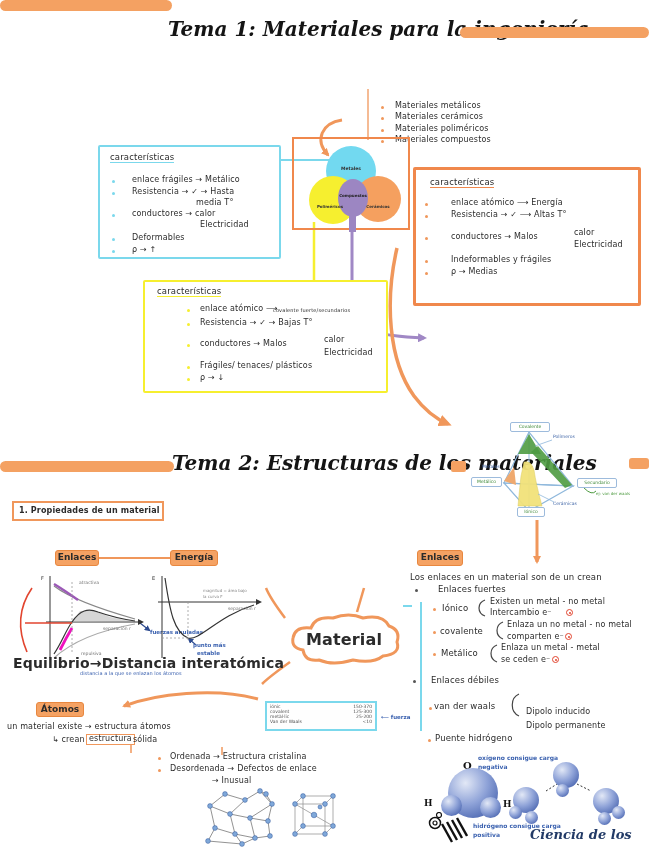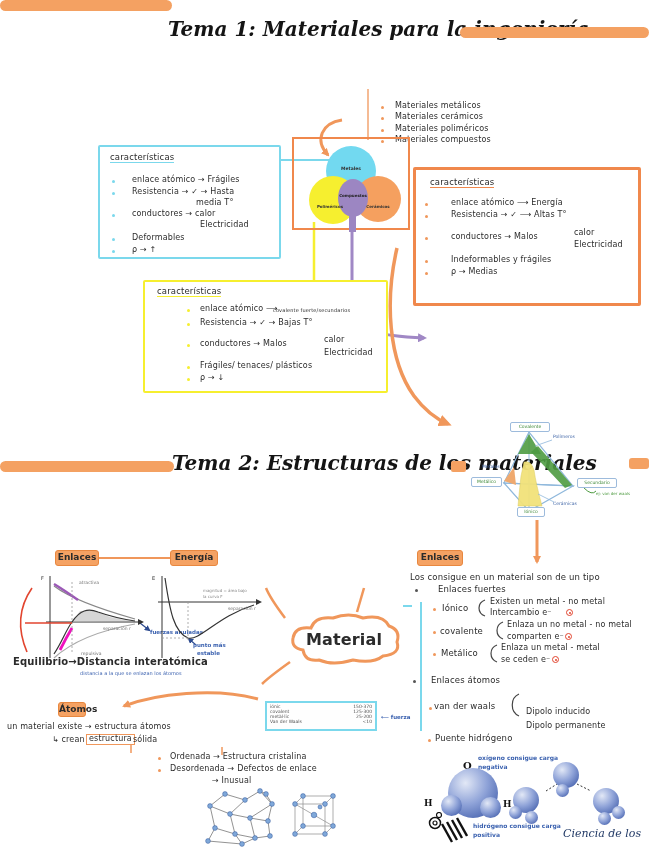--- a/index.html
+++ b/index.html
@@ -3,21 +3,21 @@
 <meta charset="utf-8">
 <style>
   *{margin:0;padding:0;box-sizing:border-box}
   html,body{background:#fff}
   #page{position:relative;width:649px;height:848px;background:#fff;overflow:hidden;
         font-family:"DejaVu Sans",sans-serif;color:#2b2b2b}
   .abs{position:absolute}
   .hw{color:#2b2b2b;letter-spacing:.15px;line-height:1.1;white-space:nowrap}
   .t4{font-size:4px}.t45{font-size:4.5px}.t5{font-size:5px}.t55{font-size:5.5px}
   .t6{font-size:6px}.t75{font-size:7.5px}.t8{font-size:8px}
-  .t85{font-size:8.5px}.t95{font-size:10px}
+  .t85{font-size:8.5px}.t95{font-size:14px}
   .bar{background:#F4A162;height:11px;border-radius:6px}
   .h1t{font-family:"DejaVu Serif",serif;font-weight:700;font-style:italic;
        font-size:20px;color:#141414;text-align:center;white-space:nowrap}
   .lbl{background:#F5A263;border:1.5px solid #E8873F;border-radius:3px;
        font-weight:700;font-size:9px;text-align:center;line-height:13px;color:#2b2b2b}
   .charbox{background:#fff;border-radius:2px}
   .dot{position:absolute;width:3px;height:3px;border-radius:50%}
   .circ{position:absolute;border-radius:50%}
   .vlab{position:absolute;text-align:center;font-weight:700;color:#333}
   .blue{color:#3D63B0}
@@ -107,21 +107,21 @@
   <div class="circ" style="left:338px;top:179px;width:30px;height:38px;background:#9C86C2"></div>
   <div class="abs" style="left:349px;top:208px;width:7px;height:24px;background:#9C86C2"></div>
   <div class="vlab t45" style="left:326px;top:166px;width:50px">Metales</div>
   <div class="vlab t4" style="left:330px;top:193px;width:46px;color:#222">Compuestos</div>
   <div class="vlab t4" style="left:305px;top:204px;width:50px">Poliméricos</div>
   <div class="vlab t4" style="left:353px;top:204px;width:50px">Cerámicos</div>
 
   <div class="abs charbox" style="left:98px;top:145px;width:183px;height:114px;border:2.5px solid #7BD8EC">
     <div class="abs hw t85" style="left:10px;top:6px;border-bottom:1.5px solid #7BD8EC">características</div>
     <div class="dot" style="left:12px;top:33px;background:#7BD8EC"></div>
-    <div class="abs hw t8" style="left:32px;top:29px">enlace atómico → Frágiles</div>
+    <div class="abs hw t8" style="left:32px;top:29px">enlace frágiles → Metálico</div>
     <div class="dot" style="left:12px;top:45px;background:#7BD8EC"></div>
     <div class="abs hw t8" style="left:32px;top:41px">Resistencia → ✓ → Hasta</div>
     <div class="abs hw t8" style="left:96px;top:52px">media T°</div>
     <div class="dot" style="left:12px;top:67px;background:#7BD8EC"></div>
     <div class="abs hw t8" style="left:32px;top:63px">conductores → calor</div>
     <div class="abs hw t8" style="left:100px;top:74px">Electricidad</div>
     <div class="dot" style="left:12px;top:91px;background:#7BD8EC"></div>
     <div class="abs hw t8" style="left:32px;top:87px">Deformables</div>
     <div class="dot" style="left:12px;top:103px;background:#7BD8EC"></div>
     <div class="abs hw t8" style="left:32px;top:99px">ρ → ↑</div>
@@ -159,20 +159,23 @@
     <div class="dot" style="left:42px;top:96px;background:#F6EF2F"></div>
     <div class="abs hw t8" style="left:55px;top:92px">ρ → ↓</div>
   </div>
 
 
   <div class="abs bar" style="left:0;top:461px;width:174px"></div>
   <div class="abs h1t" style="left:172px;top:451px;width:280px">Tema 2: Estructuras de los materiales</div>
   <div class="abs" style="left:451px;top:461px;width:15px;height:11px;background:#F4A162;border-radius:2px"></div>
   <div class="abs bar" style="left:629px;top:458px;width:20px;border-radius:3px"></div>
 
+  <div class="abs" style="left:12px;top:501px;width:152px;height:20px;border:2px solid #F0975B">
+    <div class="abs hw t8" style="left:5px;top:4px;font-weight:700">1. Propiedades de un material</div>
+  </div>
 
   <svg class="abs" style="left:468px;top:418px" width="181" height="122">
     <polygon points="61,14 36,65 105,68" fill="none" stroke="#8FB8DC" stroke-width="1.2"></polygon>
     <polygon points="36,65 61,93 105,68" fill="none" stroke="#8FB8DC" stroke-width="1.2"></polygon>
     <line x1="61" y1="14" x2="61" y2="93" stroke="#8FB8DC" stroke-width="1"></line>
     <polygon points="61,16 50,36 73,36" fill="#4E9B41" opacity="0.9"></polygon>
     <polygon points="70,28 104,67 97,70 63,34" fill="#4E9B41" opacity="0.9"></polygon>
     <polygon points="36,63 46,49 48,67" fill="#EFA96F"></polygon>
     <path d="M56,44 Q63,42 66,52 Q68,66 74,88 L50,88 Q52,66 53,58 Z" fill="#F2E27A" opacity="0.95" stroke="#d8c95a" stroke-width="0.5"></path>
     <line x1="84" y1="22" x2="67" y2="28" stroke="#8FB8DC" stroke-width="0.8"></line>
@@ -250,21 +253,21 @@
         <span>25-200</span>
     </div>
     <div style="display:flex;justify-content:space-between;padding:0 3px;font-size:4.5px;color:#555">
       <span>Van der Waals</span>
         <span>&lt;10</span>
     </div>
   </div>
   <div class="abs t55 blue" style="left:381px;top:714px;font-weight:700">⟵ fuerza</div>
 
   <div class="abs lbl" style="left:417px;top:550px;width:46px;height:16px">Enlaces</div>
-  <div class="abs hw t85" style="left:410px;top:573px">Los consigue en un material son de un tipo</div>
+  <div class="abs hw t85" style="left:410px;top:573px">Los enlaces en un material son de un crean</div>
 
   <div class="dot" style="left:415px;top:589px;background:#555"></div>
   <div class="abs hw t85" style="left:438px;top:585px">Enlaces fuertes</div>
 
   <div class="dot" style="left:433px;top:608px;background:#F0975B"></div>
   <div class="abs hw t85" style="left:442px;top:604px">Iónico</div>
   <div class="abs hw t8" style="left:490px;top:598px">Existen un metal - no metal</div>
   <div class="abs hw t8" style="left:490px;top:609px">Intercambio e⁻</div>
   <span class="redo" style="left:566px;top:609px"></span>
 
@@ -274,31 +277,31 @@
   <div class="abs hw t8" style="left:507px;top:633px">comparten e⁻</div>
   <span class="redo" style="left:565px;top:633px"></span>
 
   <div class="dot" style="left:433px;top:653px;background:#F0975B"></div>
   <div class="abs hw t85" style="left:441px;top:649px">Metálico</div>
   <div class="abs hw t8" style="left:501px;top:644px">Enlaza un metal - metal</div>
   <div class="abs hw t8" style="left:501px;top:656px">se ceden e⁻</div>
   <span class="redo" style="left:552px;top:656px"></span>
 
   <div class="dot" style="left:413px;top:680px;background:#555"></div>
-  <div class="abs hw t85" style="left:431px;top:676px">Enlaces átomos</div>
+  <div class="abs hw t85" style="left:431px;top:676px">Enlaces débiles</div>
 
   <div class="dot" style="left:429px;top:707px;background:#F0975B"></div>
   <div class="abs hw t85" style="left:434px;top:702px">van der waals</div>
   <div class="abs hw t8" style="left:526px;top:722px">Dipolo permanente</div>
   <div class="abs hw t8" style="left:526px;top:708px">Dipolo inducido</div>
 
   <div class="dot" style="left:428px;top:739px;background:#F0975B"></div>
   <div class="abs hw t85" style="left:435px;top:734px">Puente hidrógeno</div>
 
-  <div class="abs lbl" style="left:58px;top:702px;width:28px;height:15px">Átomos</div>
+  <div class="abs lbl" style="left:36px;top:702px;width:48px;height:15px">Átomos</div>
   <div class="abs hw t8" style="left:7px;top:723px">un material existe → estructura átomos</div>
   <div class="abs hw t8" style="left:52px;top:736px">↳ crean</div>
   <div class="abs hw t8" style="left:86px;top:734px;border:1.5px solid #F0975B;padding:0 2px">estructura</div>
   <div class="abs hw t8" style="left:133px;top:736px">sólida</div>
   <div class="dot" style="left:158px;top:757px;background:#F0975B"></div>
   <div class="abs hw t8" style="left:170px;top:753px">Ordenada → Estructura cristalina</div>
   <div class="dot" style="left:158px;top:769px;background:#F0975B"></div>
   <div class="abs hw t8" style="left:170px;top:765px">Desordenada → Defectos de enlace</div>
   <div class="abs hw t8" style="left:212px;top:777px">→ Inusual</div>
 
@@ -382,21 +385,21 @@
   <div class="sphere" style="left:509px;top:806px;width:13px;height:13px"></div>
   <div class="sphere" style="left:525px;top:811px;width:13px;height:13px"></div>
   <div class="sphere" style="left:593px;top:788px;width:26px;height:26px"></div>
   <div class="sphere" style="left:612px;top:806px;width:13px;height:13px"></div>
   <div class="sphere" style="left:598px;top:812px;width:13px;height:13px"></div>
 
   <div class="abs t6 blue" style="left:478px;top:754px;font-weight:700">oxígeno consigue carga</div>
   <div class="abs t6 blue" style="left:478px;top:763px;font-weight:700">negativa</div>
   <div class="abs t6 blue" style="left:473px;top:822px;font-weight:700">hidrógeno consigue carga</div>
   <div class="abs t6 blue" style="left:473px;top:831px;font-weight:700">positiva</div>
-  <div class="abs" style="left:563px;top:827px;font-family:'DejaVu Serif',serif;font-style:italic;font-weight:400;font-size:11px;color:#223a66">Ciencia de los</div>
+  <div class="abs" style="left:530px;top:827px;font-family:'DejaVu Serif',serif;font-style:italic;font-weight:700;font-size:13px;color:#223a66">Ciencia de los</div>
 
   <svg class="abs" style="left:426px;top:812px" width="42" height="34">
     <circle cx="9" cy="11" r="5.5" fill="none" stroke="#111" stroke-width="1.5"></circle>
     <circle cx="9" cy="11" r="2" fill="none" stroke="#111" stroke-width="1.2"></circle>
     <circle cx="13" cy="3" r="2.5" fill="none" stroke="#111" stroke-width="1.2"></circle>
     <line x1="16" y1="12" x2="26" y2="30" stroke="#111" stroke-width="2.4"></line>
     <line x1="21" y1="10" x2="31" y2="28" stroke="#111" stroke-width="2.4"></line>
     <line x1="26" y1="8" x2="36" y2="26" stroke="#111" stroke-width="2.4"></line>
     <line x1="31" y1="6" x2="41" y2="24" stroke="#111" stroke-width="2.4"></line>
   </svg>

